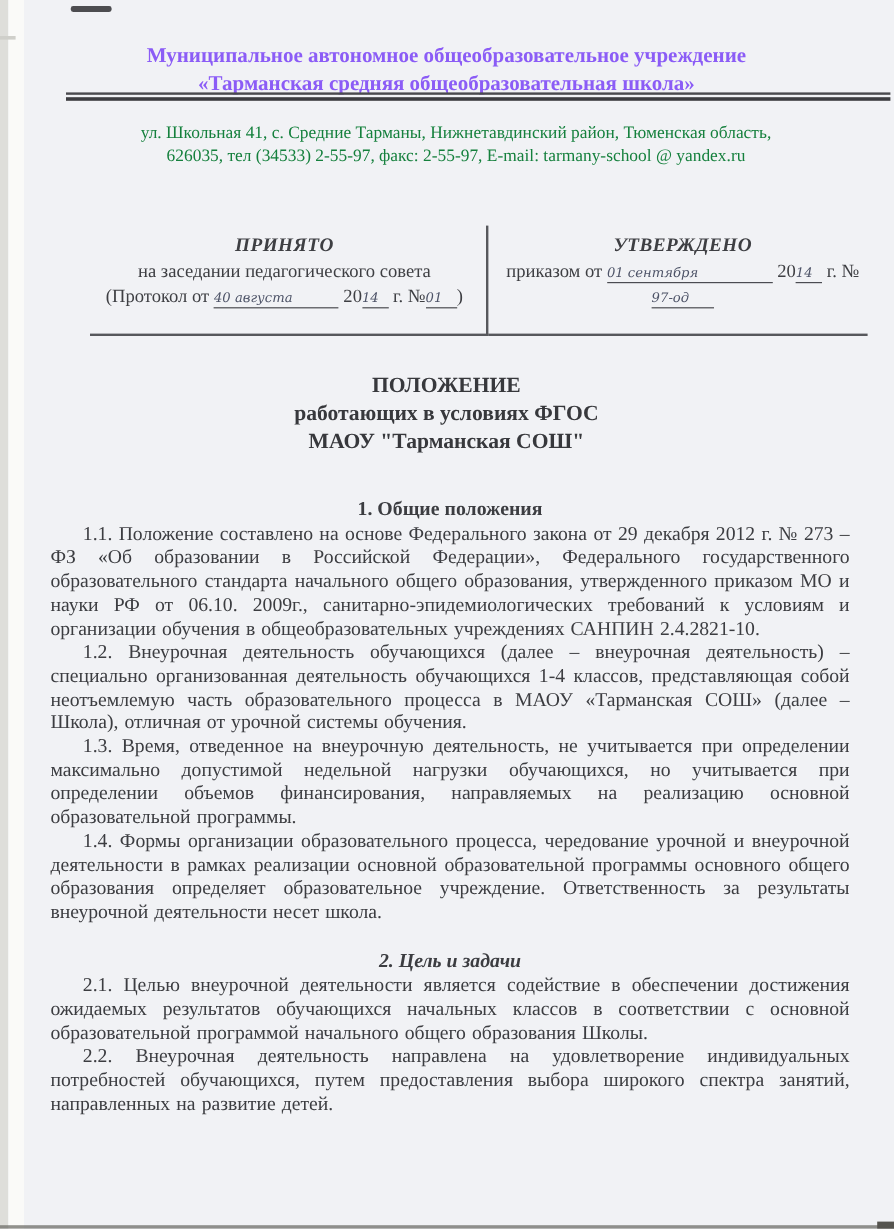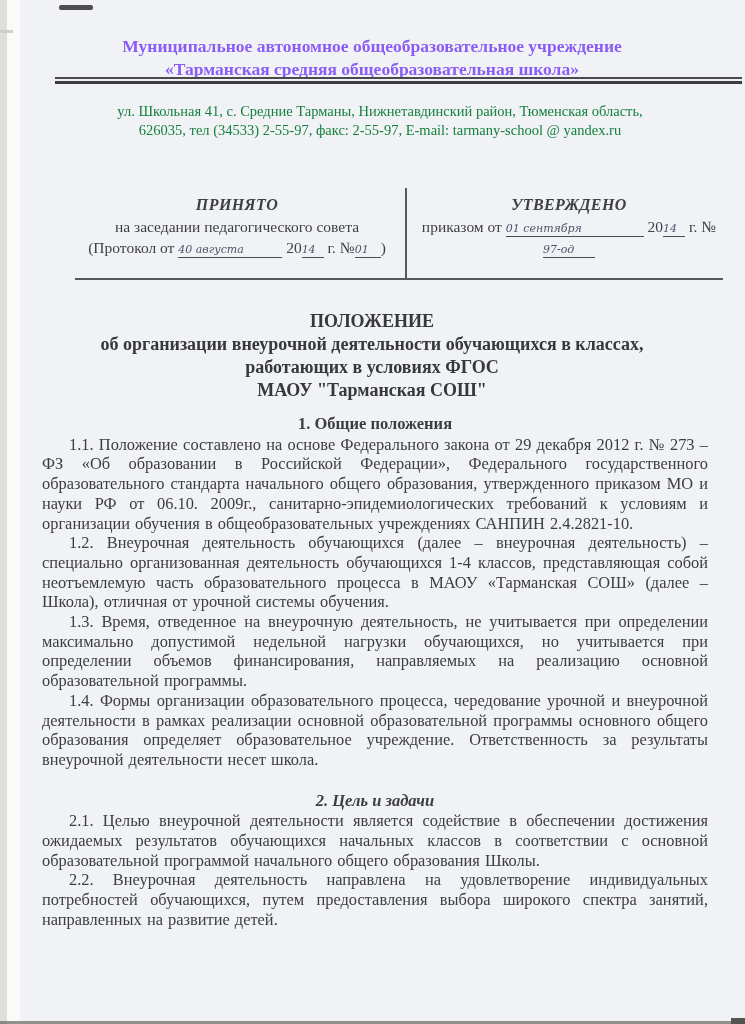--- a/index.html
+++ b/index.html
@@ -112,21 +112,20 @@
       <span class="hw-field hw-date" style="min-width:138px">01 сентября</span>
       <span>20</span><span class="hw-field hw-year">14</span>
       <span>г. №</span>
       <span class="hw-field hw-num-wide">97-од</span>
     </div>
   </div>
 </div>
 
 <div class="doc-title">
   <div>ПОЛОЖЕНИЕ</div>
-  <div>об организации внеурочной деятельности обучающихся в классах,</div>
   <div>работающих в условиях ФГОС</div>
   <div>МАОУ "Тарманская СОШ"</div>
 </div>
 
 <div class="body-text">
   <h3 class="sec-heading">1. Общие положения</h3>
   <p class="para">1.1. Положение составлено на основе Федерального закона от 29 декабря 2012 г. № 273 – ФЗ «Об образовании в Российской Федерации», Федерального государственного образовательного стандарта начального общего образования, утвержденного приказом МО и науки РФ от 06.10. 2009г., санитарно-эпидемиологических требований к условиям и организации обучения в общеобразовательных учреждениях САНПИН 2.4.2821-10.</p>
   <p class="para">1.2. Внеурочная деятельность обучающихся (далее – внеурочная деятельность) – специально организованная деятельность обучающихся 1-4 классов, представляющая собой неотъемлемую часть образовательного процесса в МАОУ «Тарманская СОШ» (далее – Школа), отличная от урочной системы обучения.</p>
   <p class="para">1.3. Время, отведенное на внеурочную деятельность, не учитывается при определении максимально допустимой недельной нагрузки обучающихся, но учитывается при определении объемов финансирования, направляемых на реализацию основной образовательной программы.</p>
   <p class="para">1.4. Формы организации образовательного процесса, чередование урочной и внеурочной деятельности в рамках реализации основной образовательной программы основного общего образования определяет образовательное учреждение. Ответственность за результаты внеурочной деятельности несет школа.</p>

